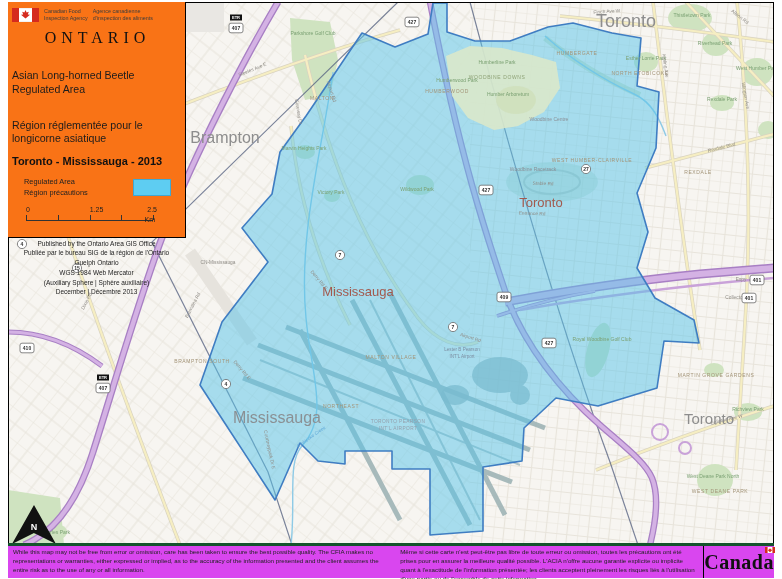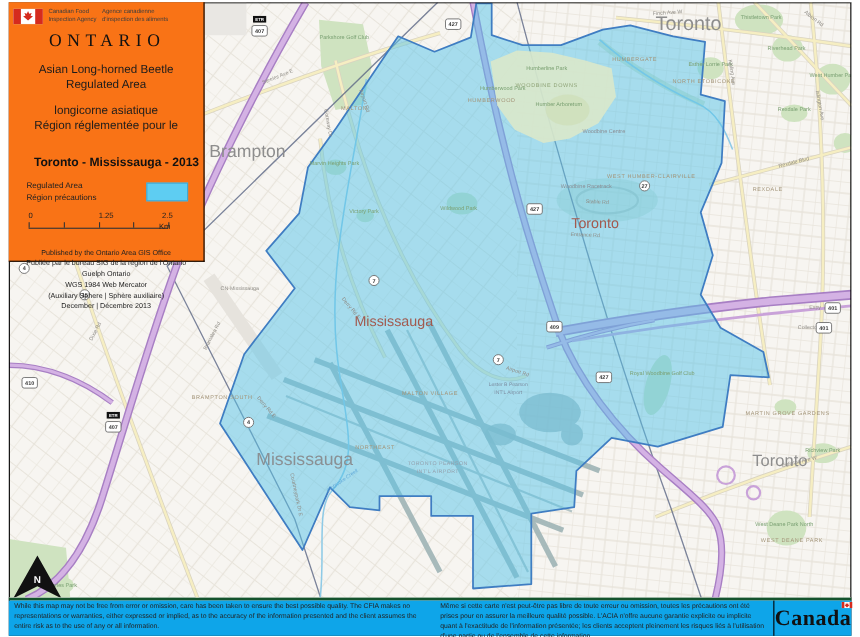--- a/index.html
+++ b/index.html
@@ -8,37 +8,37 @@
   .frame{position:absolute;left:8px;top:2px;width:766px;height:576px;border:1px solid #000;box-sizing:border-box;background:#fff;}
   .mapwrap{position:absolute;left:8px;top:2px;width:766px;height:544px;border-bottom:3px solid #14532d;box-sizing:border-box;overflow:hidden;}
   svg{display:block;}
 
   
   .legendbox{position:absolute;left:8px;top:2px;width:178px;height:236px;background:#f97316;
     border-right:1px solid #000;border-bottom:1px solid #000;box-sizing:border-box;padding:4px 4px 0 4px;}
   .agency-row{display:flex;align-items:flex-start;gap:5px;margin-top:2px;}
   .agency-col{font-size:5.4px;line-height:1.25;color:#3d3d3d;}
   .ontario{font-family:"Liberation Serif",serif;font-size:16px;letter-spacing:5px;text-align:center;color:#111;margin:7px 0 2px 2px;}
-  .title-en,.title-fr{font-size:10.6px;line-height:1.3;text-align:center;color:#1c1c1c;margin-top:10px;}
-  .map-title{font-size:11px;font-weight:bold;text-align:right;color:#111;margin-top:20px;}
+  .title-en,.title-fr{font-size:10.6px;line-height:1.3;color:#1c1c1c;margin-top:22px;}
+  .map-title{font-size:11px;font-weight:bold;text-align:left;color:#111;margin-top:9px;}
   .regrow{display:flex;align-items:center;justify-content:space-between;margin:10px 10px 0 12px;}
   .reglabels{font-size:7.4px;line-height:1.45;color:#222;}
   .swatch{width:36px;height:15px;background:#5ecdf2;border:1px solid #41a8d2;}
   .scale{position:relative;height:24px;margin:7px 14px 0 14px;font-size:7px;color:#222;}
   .scale .nums{position:relative;height:9px;}
   .scale .n0{position:absolute;left:0;}
   .scale .n1{position:absolute;left:50%;transform:translateX(-50%);}
   .scale .n2{position:absolute;right:10px;}
   .scale .bar{position:relative;height:5px;border-bottom:1px solid #333;margin-right:14px;}
   .scale .t{position:absolute;bottom:0;width:1px;height:5px;background:#333;}
   .scale .km{position:absolute;right:-2px;bottom:-3px;}
   .publisher{font-size:6.5px;line-height:1.5;text-align:center;color:#222;margin-top:9px;}
 
   
-  .footer{position:absolute;left:8px;top:546px;width:766px;height:32px;box-sizing:border-box;display:flex;background:#0ea5e9;}
+  .footer{position:absolute;left:8px;top:546px;width:766px;height:32px;box-sizing:border-box;display:flex;background:#d946ef;}
   .disc{font-size:6.2px;line-height:1.45;color:#222;padding:2px 5px;}
   .disc.en{width:382px;}
   .disc.fr{width:302px;}
   .wordcell{flex:1;border-left:1px solid #000;display:flex;align-items:center;justify-content:center;}
   .canada{font-family:"Liberation Serif",serif;font-weight:bold;font-size:20px;color:#111;position:relative;letter-spacing:0.5px;}
   .canada .flagmini{position:absolute;right:-1px;top:-4px;}
 
   
   text{font-family:"Liberation Sans",sans-serif;text-anchor:middle;}
   .lc{fill:#8d8d8d;}
@@ -342,22 +342,22 @@
         <div>Agence canadienne</div>
         <div>d'inspection des aliments</div>
       </div>
     </div>
     <div class="ontario">ONTARIO</div>
     <div class="title-en">
       <div>Asian Long-horned Beetle</div>
       <div>Regulated Area</div>
     </div>
     <div class="title-fr">
+      <div>Région réglementée pour le</div>
       <div>longicorne asiatique</div>
-      <div>Région réglementée pour le</div>
     </div>
     <div class="map-title">Toronto - Mississauga - 2013</div>
     <div class="regrow">
       <div class="reglabels">
         <div>Regulated Area</div>
         <div>Région précautions</div>
       </div>
       <div class="swatch"></div>
     </div>
     <div class="scale">

